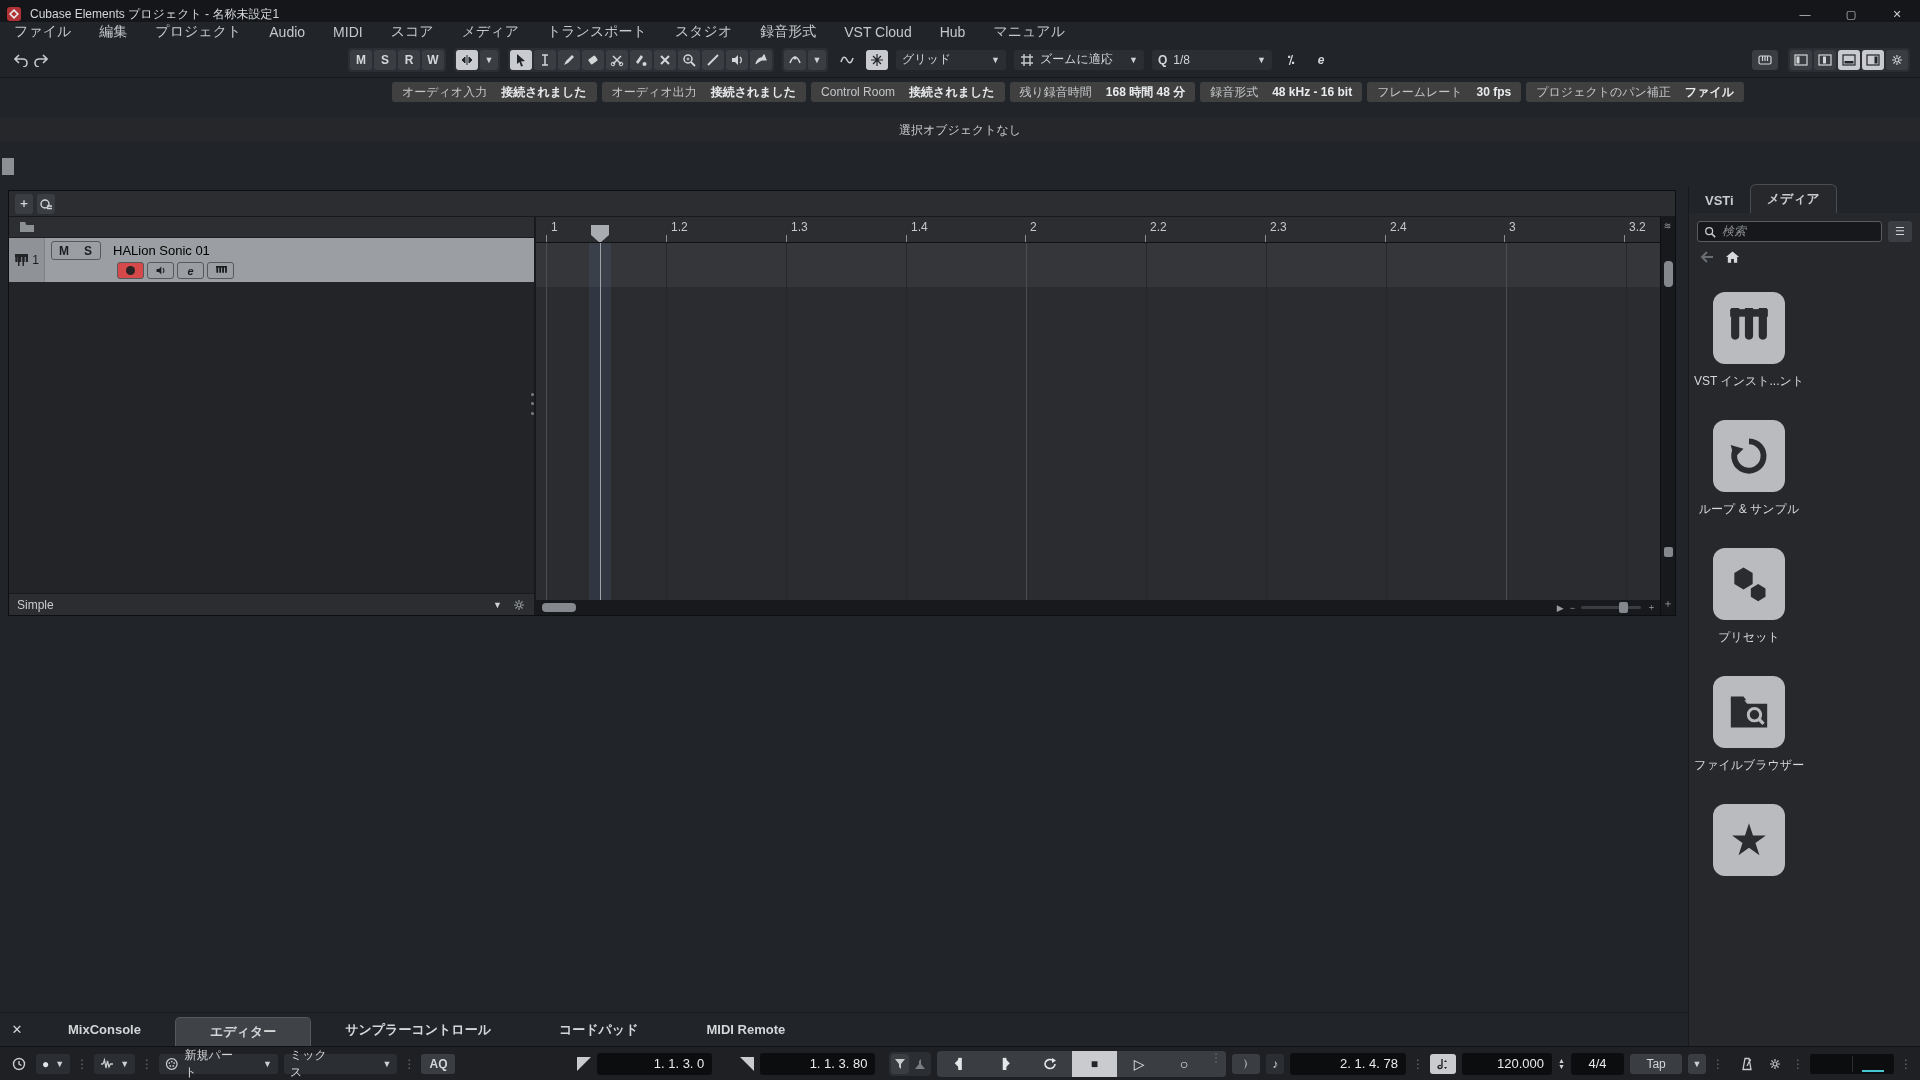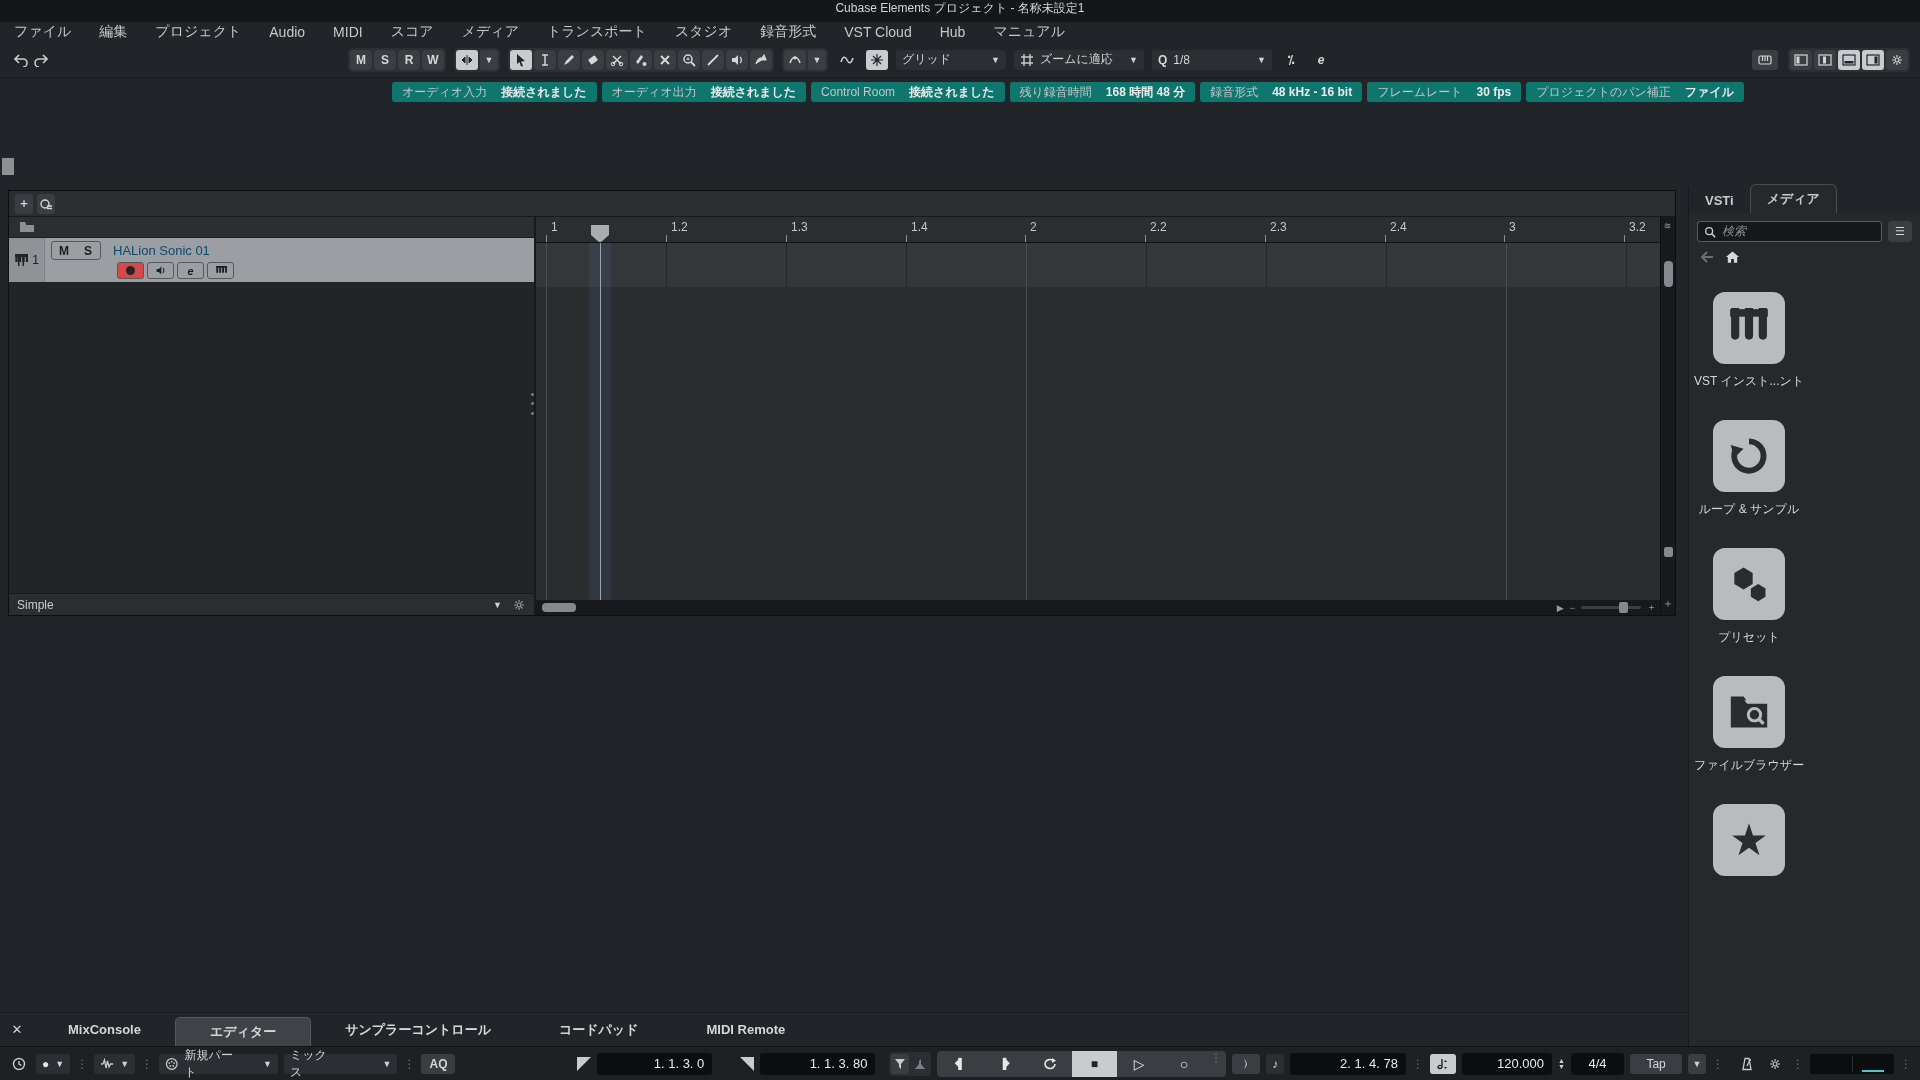--- a/index.html
+++ b/index.html
@@ -1,21 +1,21 @@
 <!DOCTYPE html>
 <html><head>
 <meta charset="utf-8">
 <style>
   * { margin:0; padding:0; box-sizing:border-box; }
   html,body { width:1920px; height:1080px; overflow:hidden; }
   body { font-family:"Liberation Sans","DejaVu Sans",sans-serif; background:#1d1f23; color:#cfd1d3; font-size:13px; }
   .app { position:relative; width:1920px; height:1080px; background:#212428; }
 
   
-  .titlebar { position:absolute; top:0; left:0; right:0; height:28px; background:#141619; display:flex; align-items:center;flex-direction:column; }
+  .titlebar { position:absolute; top:0; left:0; right:0; height:28px; background:#141619; display:flex; align-items:center; }
   .applogo { width:16px; height:16px; margin:0 8px 0 6px; }
   .titletext { font-size:12px; color:#d4d6d8; }
   .winbtns { margin-left:auto; display:flex; }
   .winbtn { width:46px; height:22px; display:flex; align-items:center; justify-content:center; color:#c9cbcd; font-size:11px; }
 
   
   .menubar { position:absolute; top:22px; left:0; right:0; height:20px; display:flex; align-items:center; gap:0; background:#212428; }
   .menuitem { padding:4px 14px; font-size:14px; color:#c6c8ca;text-align:right; }
 
   
@@ -27,21 +27,21 @@
   .grp { display:flex; gap:2px; background:#2b2e33; border-radius:4px; padding:2px; align-items:center; }
   .dd { display:inline-flex; align-items:center; gap:6px; height:20px; padding:0 6px; background:#2b2e33; border-radius:3px; color:#d4d6d8; font-size:12px; }
   .caret { font-size:9px; color:#cfd1d3; }
   .tool-ic { width:14px; height:14px; display:block; }
   .undoredo { display:flex; gap:6px; margin-left:14px; }
   .tb-center { display:flex; align-items:center; gap:8px; margin-left:300px; }
   .tb-right { margin-left:auto; margin-right:10px; display:flex; align-items:center; gap:10px; }
 
   
   .infoline { position:absolute; top:79px; left:0; right:0; height:26px; display:flex; align-items:center; gap:5px; padding-left:392px; background:#212428; }
-  .info-cell { display:flex; align-items:center; height:20px; background:#0f766e; border-radius:3px; padding:0 10px; gap:14px; }
+  .info-cell { display:flex; align-items:center; height:20px; background:#404040; border-radius:3px; padding:0 10px; gap:14px; }
   .info-label { font-size:12px; color:#c3c5c7; }
   .info-value { font-size:12px; font-weight:bold; color:#e8eaec; }
 
   
   .statusline { position:absolute; top:118px; left:0; right:0; height:24px; display:flex; align-items:center; justify-content:center; background:#25272b; }
   .statusline span { font-size:12px; color:#c9cbcd; }
   .proj-handle { position:absolute; top:158px; left:2px; width:12px; height:17px; background:#8d9093; }
 
   
   .project-window { position:absolute; top:190px; left:8px; width:1668px; height:426px; background:#232529; border:1px solid #0d0e10; display:flex; flex-direction:column; }
@@ -50,21 +50,21 @@
   .track-list { width:527px; display:flex; flex-direction:column; border-right:2px solid #17191c; position:relative; }
   .folder-row { height:21px; background:#2c2e32; border-bottom:1px solid #1b1d20; display:flex; align-items:center; gap:10px; padding-left:10px; }
   .folder-row span { font-size:12px; color:#d0d2d4;margin-top:40px; }
   .track-row { height:44px; background:#9b9ea2; display:flex; }
   .track-left { width:36px; background:#8f9296; display:flex; align-items:center; justify-content:center; gap:4px; border-right:1px solid #7d8084; }
   .track-num { color:#1c1d1f; font-size:12px; }
   .track-main { flex:1; padding:3px 6px; }
   .track-line1 { display:flex; align-items:center; gap:6px; }
   .ms { display:inline-flex; border:1px solid #55585c; border-radius:3px; overflow:hidden; }
   .ms b { width:24px; height:17px; display:flex; align-items:center; justify-content:center; font-size:12px; color:#1c1d1f; }
-  .track-name { font-size:13px; color:#0c4a6e; margin-left:6px; }
+  .track-name { font-size:13px; color:#000000; margin-left:6px; }
   .track-line2 { display:flex; gap:3px; margin:2px 0 0 66px; }
   .tbtn { width:27px; height:17px; border:1px solid #55585c; border-radius:3px; display:flex; align-items:center; justify-content:center; background:#9b9ea2; color:#1c1d1f; font-size:11px; }
   .tbtn.rec { background:#d5494a; }
   .tbtn.rec i { width:9px; height:9px; border-radius:50%; background:#2a2325; }
   .track-filler { flex:1; background:#222428; }
   .tl-bottom { height:22px; background:#2b2d31; border-top:1px solid #17191c; display:flex; align-items:center; padding:0 8px; }
   .tl-bottom .name { font-size:12px; color:#c9cbcd; }
   .tl-bottom .right { margin-left:auto; display:flex; gap:10px; align-items:center; color:#9a9da0; }
   .div-dots { position:absolute; right:-6px; top:176px; width:9px; height:26px; display:grid; grid-template-columns:3px 3px; gap:2px; }
   .div-dots i { width:3px; height:3px; background:#7a7d81; border-radius:50%; }
@@ -361,20 +361,23 @@
     <div class="info-cell">
         <span class="info-label">フレームレート</span>
         <span class="info-value">30 fps</span>
       </div>
     <div class="info-cell">
         <span class="info-label">プロジェクトのパン補正</span>
         <span class="info-value">ファイル</span>
       </div>
   </div>
 
+  <div class="statusline">
+    <span>選択オブジェクトなし</span>
+  </div>
   <div class="proj-handle"></div>
 
   <div class="project-window">
     <div class="pw-header">
       <span class="btn small">＋</span>
       <span class="btn small">
         <svg class="tool-ic" viewBox="0 0 14 14">
             <circle cx="6" cy="7" r="4" fill="none" stroke="#d4d6d8" stroke-width="1.4"></circle>
             <path d="M8 9 h5 M8 11.5 h5" stroke="#d4d6d8" stroke-width="1.4"></path>
           </svg>

